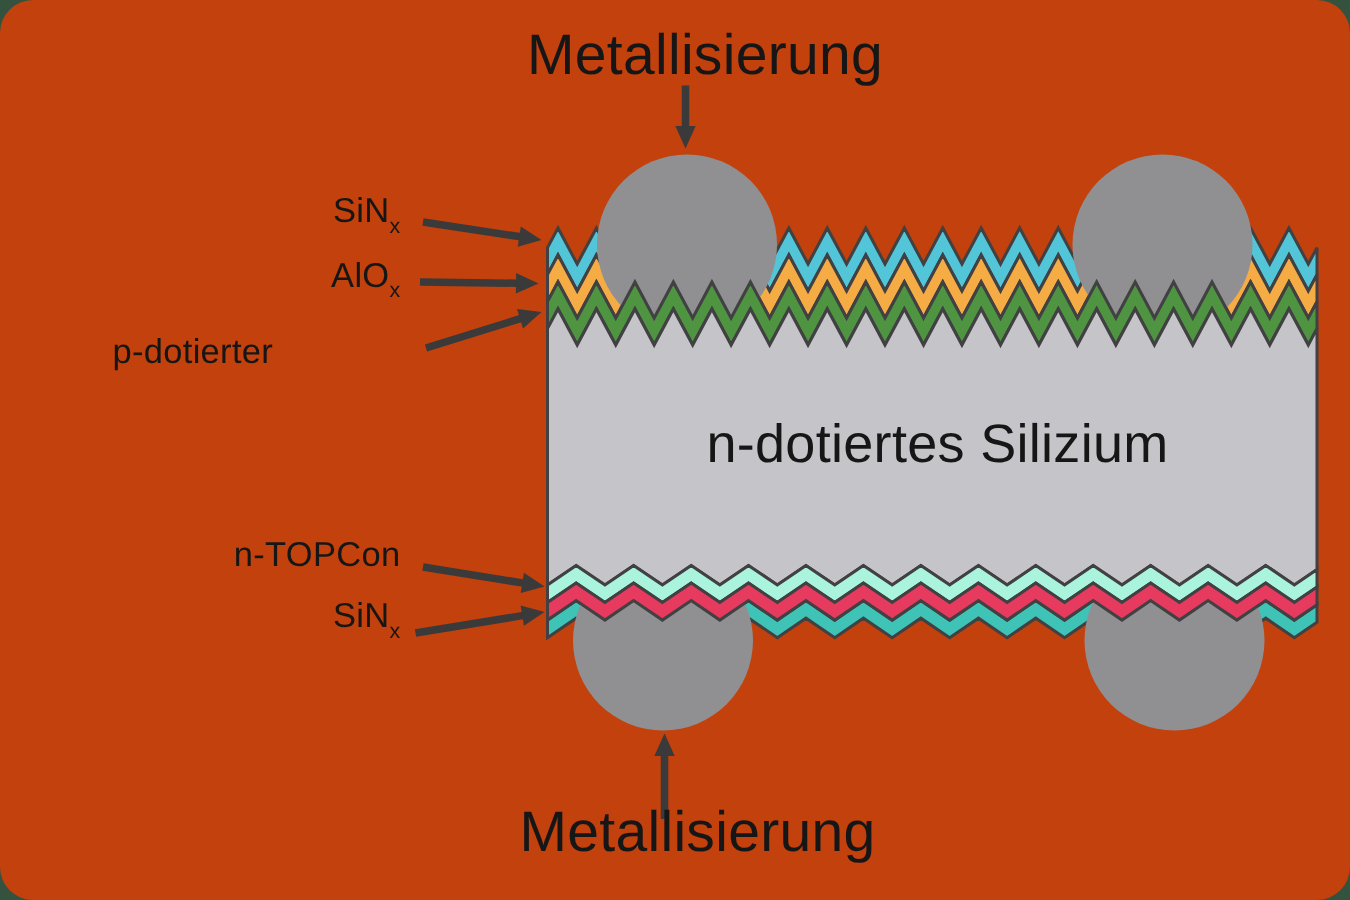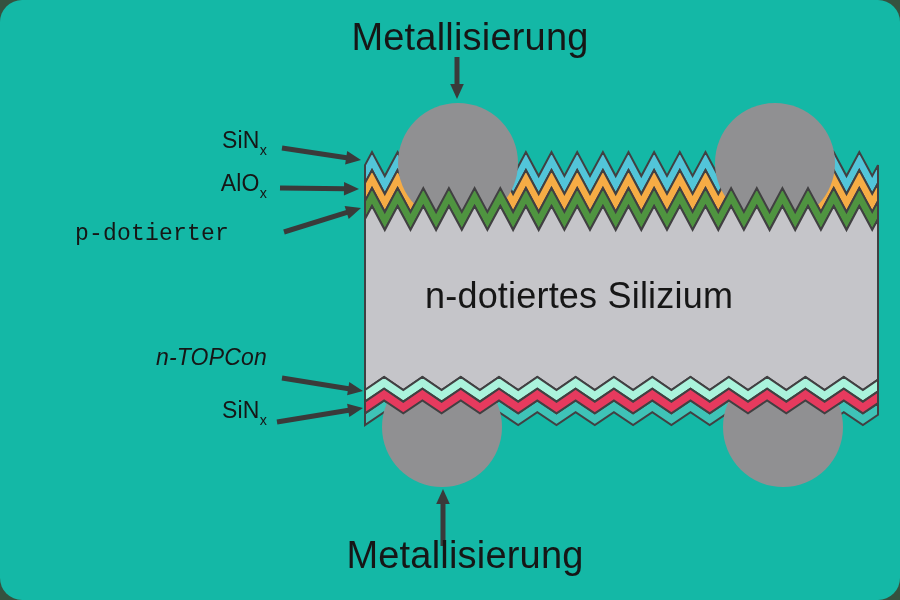--- a/index.html
+++ b/index.html
@@ -4,29 +4,29 @@
 <style>
   html,body{margin:0;padding:0;}
   body{width:900px;height:600px;font-family:"Liberation Sans","DejaVu Sans",sans-serif;}
   .stage{position:relative;width:900px;height:600px;overflow:hidden;}
   .card{position:absolute;left:0;top:0;width:900px;height:600px;border-radius:22px;overflow:hidden;}
   #diagram-svg{position:absolute;left:0;top:0;width:900px;height:600px;display:block;}
   .t{position:absolute;color:#161616;font-weight:500;letter-spacing:0.2px;white-space:nowrap;}
   .title{font-size:38px;text-align:center;}
   .lbl{font-size:23px;}
   .right{text-align:right;}
-  .center{text-align:left;}
+  .center{text-align:center;}
   .lbl sub{font-size:0.62em;position:relative;bottom:-0.12em;line-height:0;}
-  .twoline{line-height:42px;font-family:Liberation Mono, monospace;}
+  .twoline{line-height:42px;}
 </style>
 </head>
 <body>
 
 <div class="stage" style="background: rgb(53, 82, 63);">
-  <div class="card" style="background: #14b8a6;">
+  <div class="card" style="background: #c2410c;">
 
     <svg id="diagram-svg" viewBox="0 0 900 600">
 
       <path fill="#52c5d9" d="M 365.0 165.1 L 372.0 152.0 L 384.8 176.0 L 397.6 152.0 L 410.5 176.0 L 423.3 152.0 L 436.1 176.0 L 448.9 152.0 L 461.8 176.0 L 474.6 152.0 L 487.4 176.0 L 500.3 152.0 L 513.1 176.0 L 525.9 152.0 L 538.7 176.0 L 551.5 152.0 L 564.4 176.0 L 577.2 152.0 L 590.0 176.0 L 602.9 152.0 L 615.7 176.0 L 628.5 152.0 L 641.3 176.0 L 654.1 152.0 L 667.0 176.0 L 679.8 152.0 L 692.6 176.0 L 705.5 152.0 L 718.3 176.0 L 731.1 152.0 L 743.9 176.0 L 756.8 152.0 L 769.6 176.0 L 782.4 152.0 L 795.2 176.0 L 808.0 152.0 L 820.9 176.0 L 833.7 152.0 L 846.5 176.0 L 859.3 152.0 L 872.2 176.0 L 878.0 165.1 L 878.0 183.1 L 872.2 194.0 L 859.3 170.0 L 846.5 194.0 L 833.7 170.0 L 820.9 194.0 L 808.0 170.0 L 795.2 194.0 L 782.4 170.0 L 769.6 194.0 L 756.8 170.0 L 743.9 194.0 L 731.1 170.0 L 718.3 194.0 L 705.5 170.0 L 692.6 194.0 L 679.8 170.0 L 667.0 194.0 L 654.1 170.0 L 641.3 194.0 L 628.5 170.0 L 615.7 194.0 L 602.9 170.0 L 590.0 194.0 L 577.2 170.0 L 564.4 194.0 L 551.5 170.0 L 538.7 194.0 L 525.9 170.0 L 513.1 194.0 L 500.3 170.0 L 487.4 194.0 L 474.6 170.0 L 461.8 194.0 L 448.9 170.0 L 436.1 194.0 L 423.3 170.0 L 410.5 194.0 L 397.6 170.0 L 384.8 194.0 L 372.0 170.0 L 365.0 183.1 Z" stroke="#414042" stroke-width="2" stroke-linejoin="miter"></path>
       <path fill="#f6ac45" d="M 365.0 183.1 L 372.0 170.0 L 384.8 194.0 L 397.6 170.0 L 410.5 194.0 L 423.3 170.0 L 436.1 194.0 L 448.9 170.0 L 461.8 194.0 L 474.6 170.0 L 487.4 194.0 L 500.3 170.0 L 513.1 194.0 L 525.9 170.0 L 538.7 194.0 L 551.5 170.0 L 564.4 194.0 L 577.2 170.0 L 590.0 194.0 L 602.9 170.0 L 615.7 194.0 L 628.5 170.0 L 641.3 194.0 L 654.1 170.0 L 667.0 194.0 L 679.8 170.0 L 692.6 194.0 L 705.5 170.0 L 718.3 194.0 L 731.1 170.0 L 743.9 194.0 L 756.8 170.0 L 769.6 194.0 L 782.4 170.0 L 795.2 194.0 L 808.0 170.0 L 820.9 194.0 L 833.7 170.0 L 846.5 194.0 L 859.3 170.0 L 872.2 194.0 L 878.0 183.1 L 878.0 201.1 L 872.2 212.0 L 859.3 188.0 L 846.5 212.0 L 833.7 188.0 L 820.9 212.0 L 808.0 188.0 L 795.2 212.0 L 782.4 188.0 L 769.6 212.0 L 756.8 188.0 L 743.9 212.0 L 731.1 188.0 L 718.3 212.0 L 705.5 188.0 L 692.6 212.0 L 679.8 188.0 L 667.0 212.0 L 654.1 188.0 L 641.3 212.0 L 628.5 188.0 L 615.7 212.0 L 602.9 188.0 L 590.0 212.0 L 577.2 188.0 L 564.4 212.0 L 551.5 188.0 L 538.7 212.0 L 525.9 188.0 L 513.1 212.0 L 500.3 188.0 L 487.4 212.0 L 474.6 188.0 L 461.8 212.0 L 448.9 188.0 L 436.1 212.0 L 423.3 188.0 L 410.5 212.0 L 397.6 188.0 L 384.8 212.0 L 372.0 188.0 L 365.0 201.1 Z" stroke="#414042" stroke-width="2" stroke-linejoin="miter"></path>
       <path fill="#3fc3b7" d="M 365.0 413.4 L 384.1 400.4 L 403.3 413.4 L 422.4 400.4 L 441.6 413.4 L 460.8 400.4 L 479.9 413.4 L 499.0 400.4 L 518.2 413.4 L 537.3 400.4 L 556.5 413.4 L 575.6 400.4 L 594.8 413.4 L 613.9 400.4 L 633.1 413.4 L 652.3 400.4 L 671.4 413.4 L 690.5 400.4 L 709.7 413.4 L 728.8 400.4 L 748.0 413.4 L 767.1 400.4 L 786.3 413.4 L 805.4 400.4 L 824.6 413.4 L 843.8 400.4 L 862.9 413.4 L 878.0 403.1 L 878.0 414.8 L 862.9 425.1 L 843.8 412.1 L 824.6 425.1 L 805.4 412.1 L 786.3 425.1 L 767.1 412.1 L 748.0 425.1 L 728.8 412.1 L 709.7 425.1 L 690.5 412.1 L 671.4 425.1 L 652.3 412.1 L 633.1 425.1 L 613.9 412.1 L 594.8 425.1 L 575.6 412.1 L 556.5 425.1 L 537.3 412.1 L 518.2 425.1 L 499.0 412.1 L 479.9 425.1 L 460.8 412.1 L 441.6 425.1 L 422.4 412.1 L 403.3 425.1 L 384.1 412.1 L 365.0 425.1 Z" stroke="#414042" stroke-width="2" stroke-linejoin="miter"></path>
 
       <circle cx="458" cy="163" r="60" fill="#909092"></circle>
       <circle cx="775" cy="163" r="60" fill="#909092"></circle>
       <circle cx="442" cy="427" r="60" fill="#909092"></circle>
@@ -60,19 +60,19 @@
     <div class="t lbl right" style="left: 67px; top: 127px; width: 200px; color: rgb(22, 22, 22);"><span>SiN</span><sub>x</sub></div>
 
     <div class="t lbl right" style="left: 67px; top: 170px; width: 200px; color: rgb(22, 22, 22);"><span>AlO</span><sub>x</sub></div>
 
     <div class="t lbl twoline" style="left: 75px; top: 213px; color: rgb(22, 22, 22);">
       <div>p-dotierter</div>
     </div>
 
     <div class="t center" style="left: 425px; top: 275px; width: 400px; font-size: 36px; color: rgb(22, 22, 22);">n-dotiertes Silizium</div>
 
-    <div class="t lbl right" style="left: 47px; top: 344px; width: 220px; color: rgb(22, 22, 22); font-style: italic;">n-TOPCon</div>
+    <div class="t lbl right" style="left: 47px; top: 356px; width: 220px; color: rgb(22, 22, 22);">n-TOPCon</div>
 
     <div class="t lbl right" style="left: 47px; top: 397px; width: 220px; color: rgb(22, 22, 22);"><span>SiN</span><sub>x</sub></div>
 
     <div class="t title" style="left: 315px; top: 534px; width: 300px; color: rgb(22, 22, 22);">Metallisierung</div>
   </div>
 </div>
 
 </body></html>

